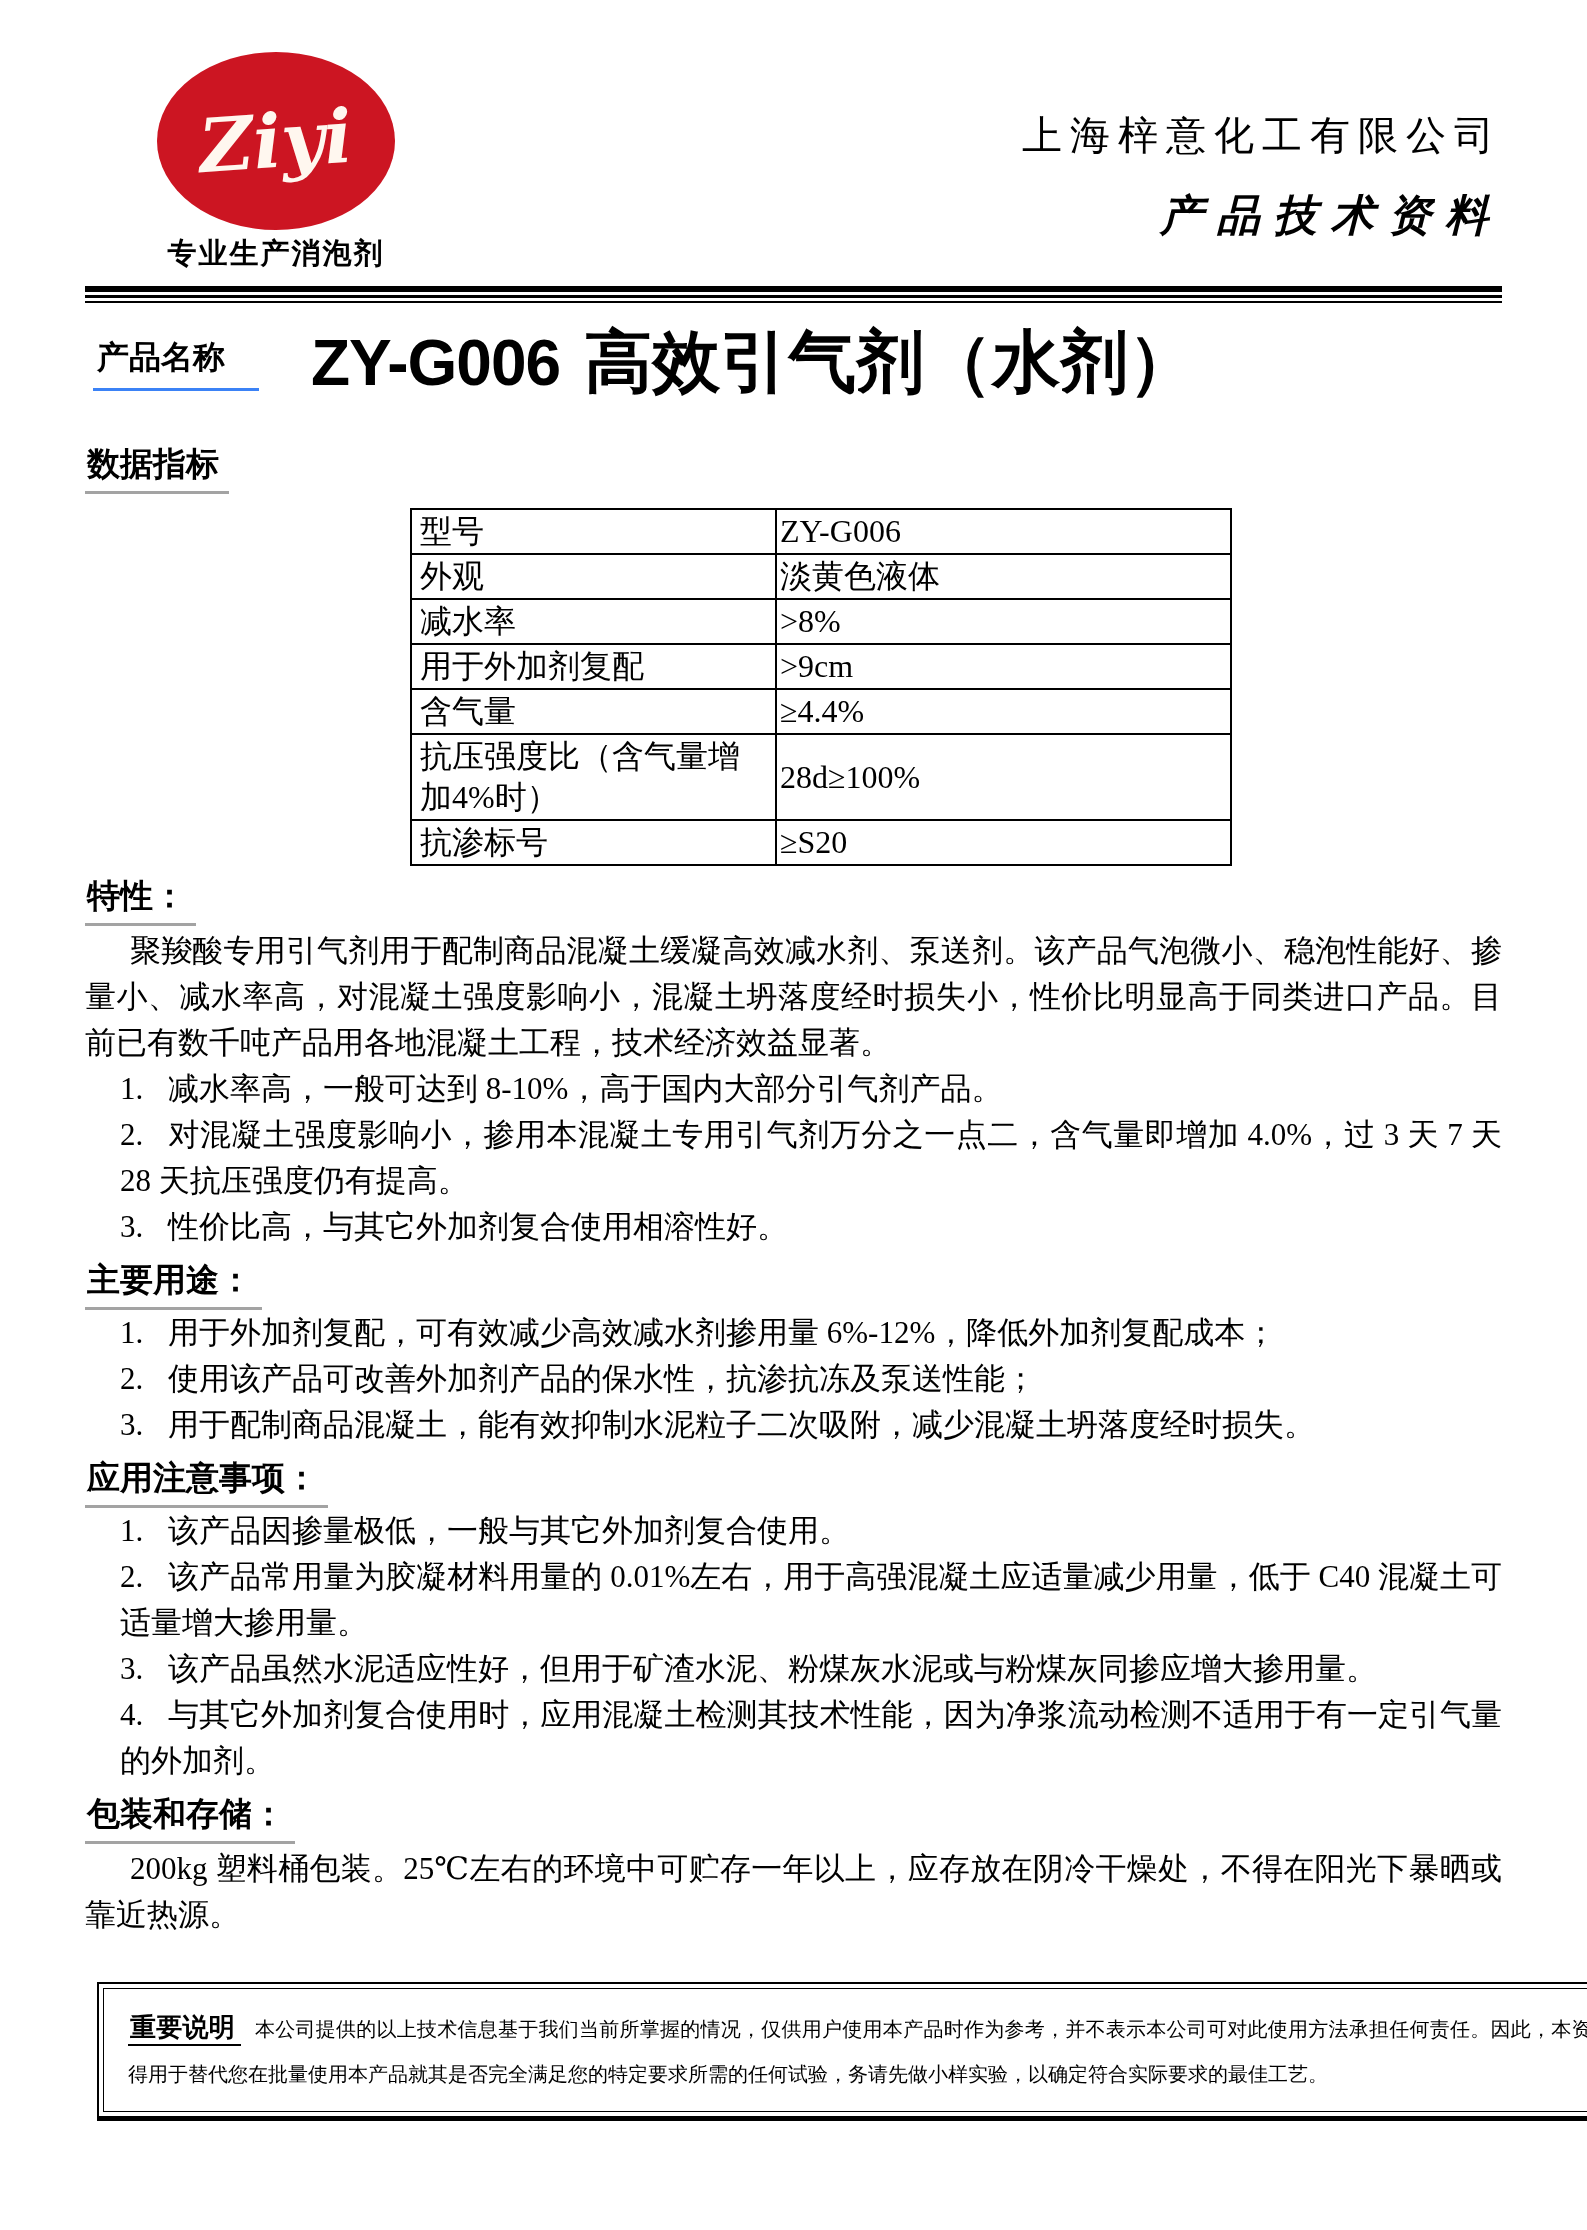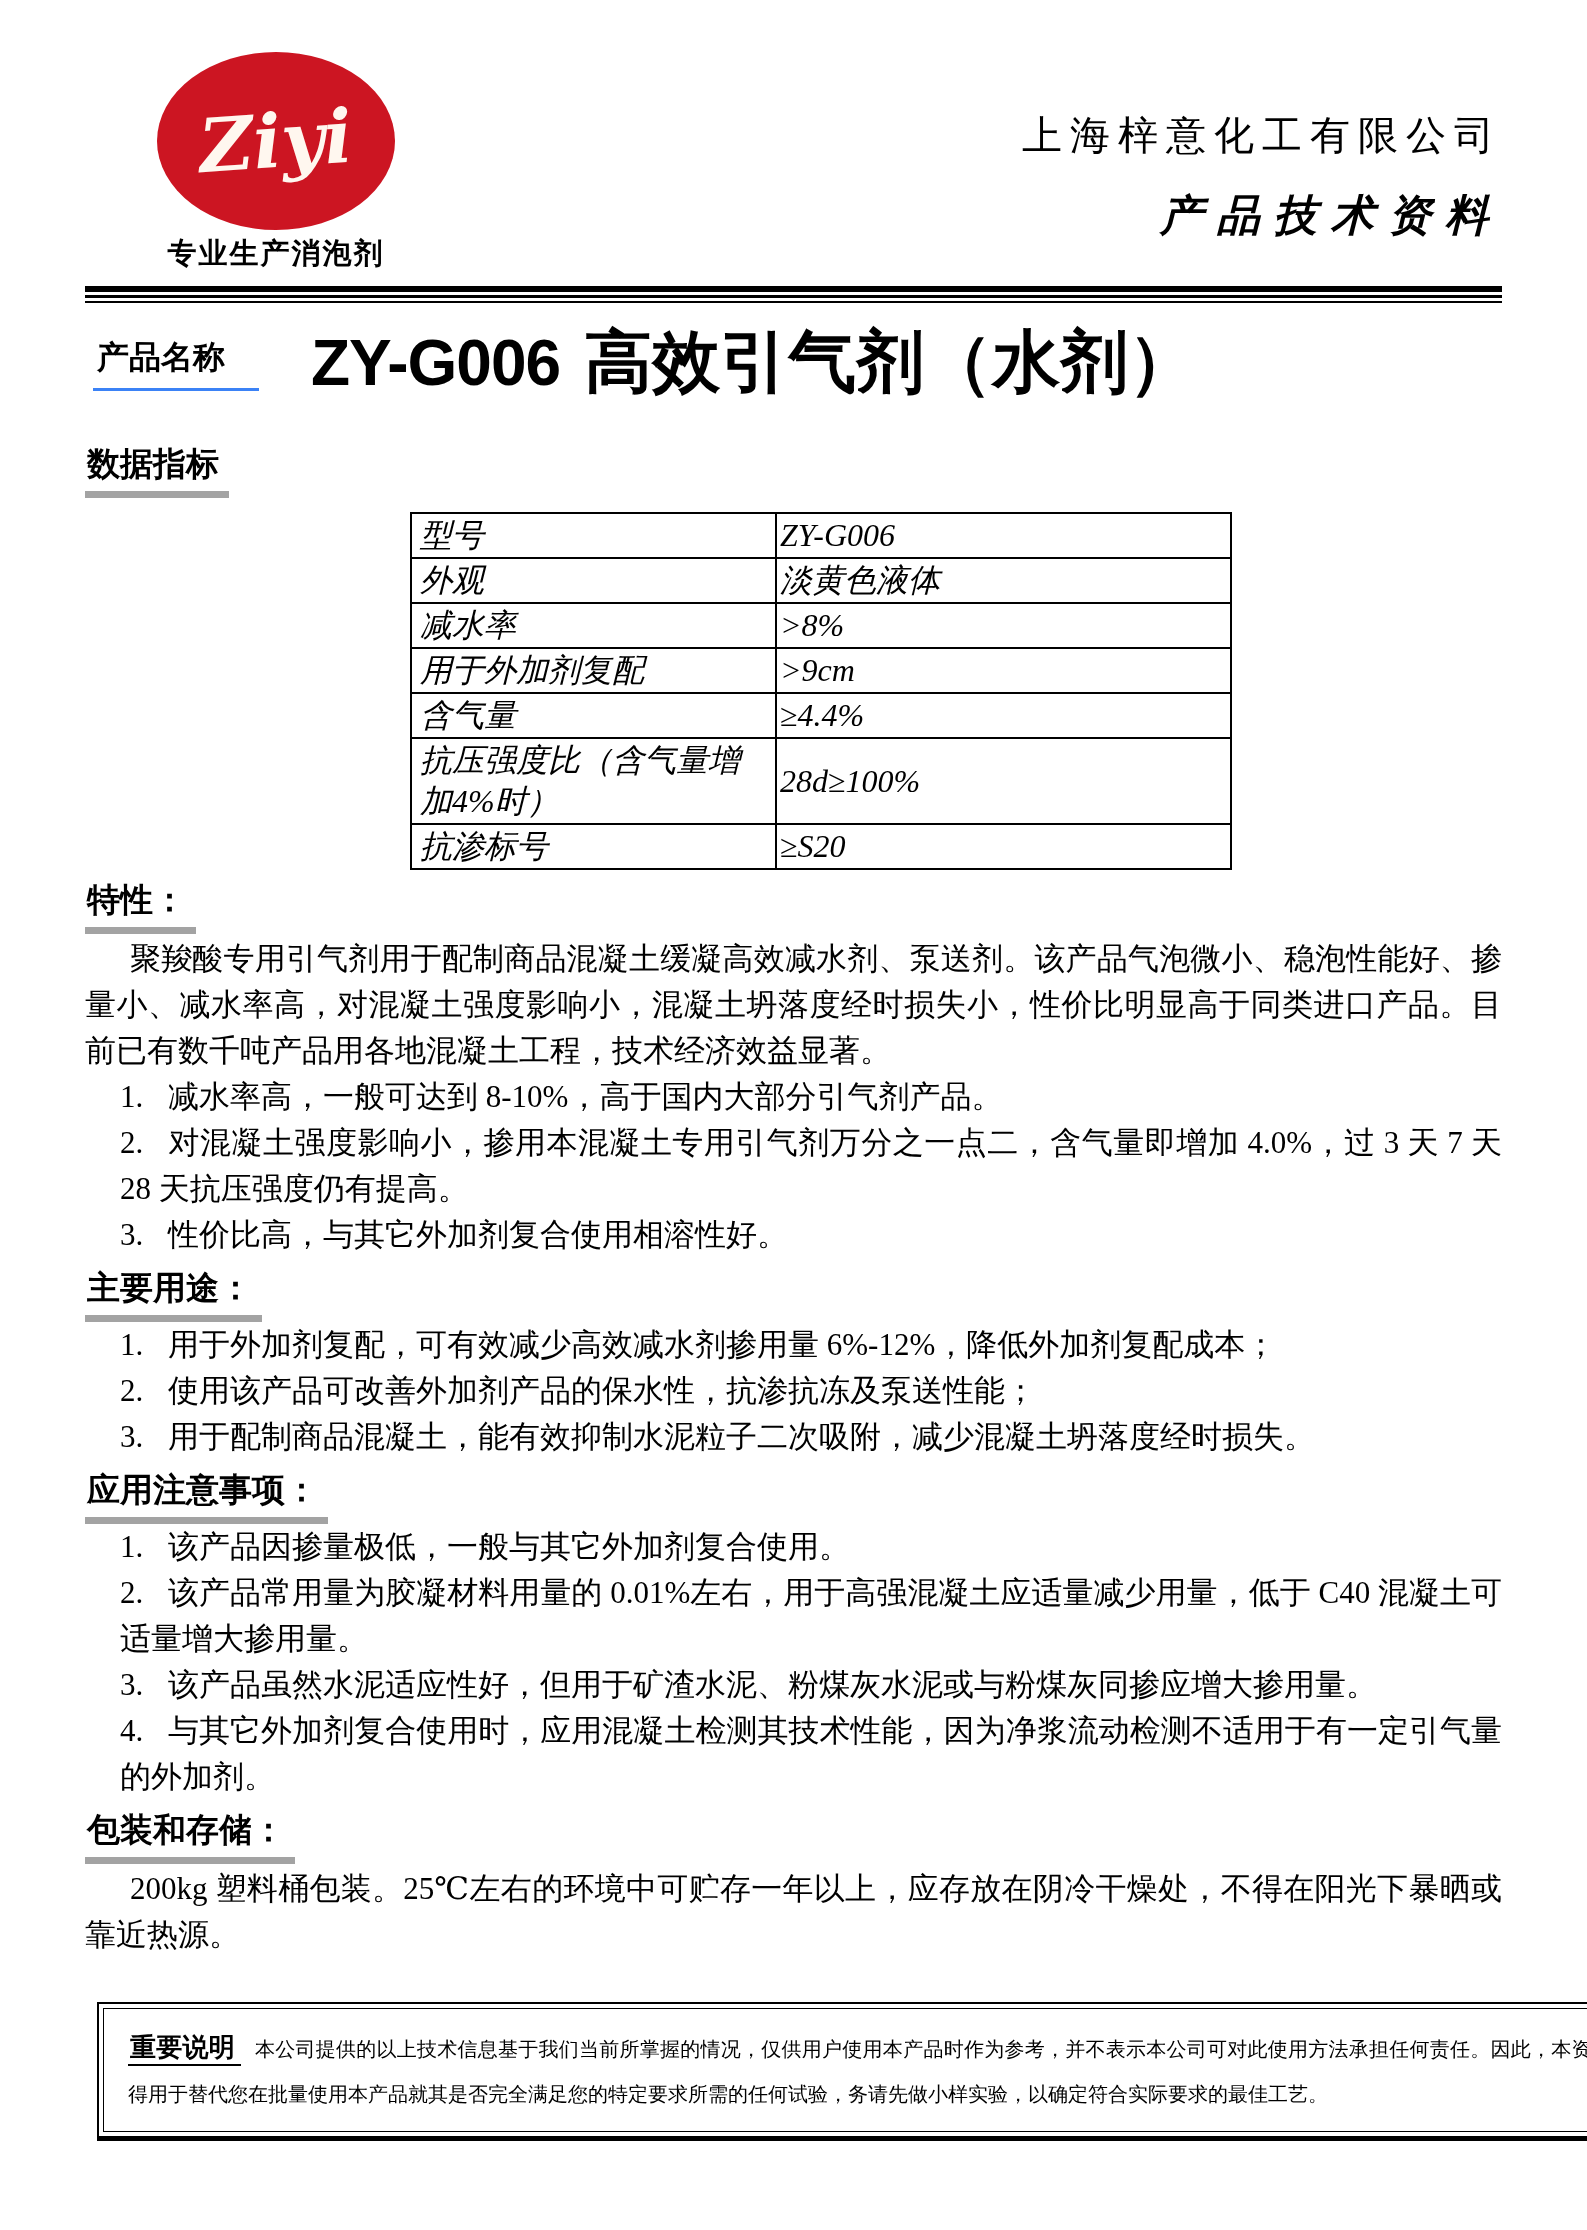--- a/index.html
+++ b/index.html
@@ -48,32 +48,31 @@
   .product-title { margin-left: 52px; white-space: nowrap; }
   .product-code {
     font-family: "Liberation Sans", "DejaVu Sans", sans-serif;
     font-weight: bold; font-size: 64px; letter-spacing: -1px;
   }
   .product-name { font-size: 68px; font-weight: bold; margin-left: 20px; }
   
   .section-heading {
     display: inline-block;
     font-size: 33px; font-weight: bold;
-    border-bottom: 7px solid #a3a3a3;
+    border-bottom: 3px solid #a3a3a3;
     padding: 0 10px 4px 2px;
     margin-top: 8px;
   }
   .h-space { margin-top: 26px; }
   
   .spec-table {
     border-collapse: collapse;
     margin: 14px 0 0 325px;
     width: 820px;
     table-layout: fixed;
-    font-style: italic;
   }
   .spec-table td {
     border: 2px solid #000;
     font-size: 32px;
     line-height: 41px;
     padding: 1px 4px 1px 8px;
     vertical-align: middle;
   }
   .spec-table td.val { padding-left: 3px; }
   .col-label { width: 365px; }

